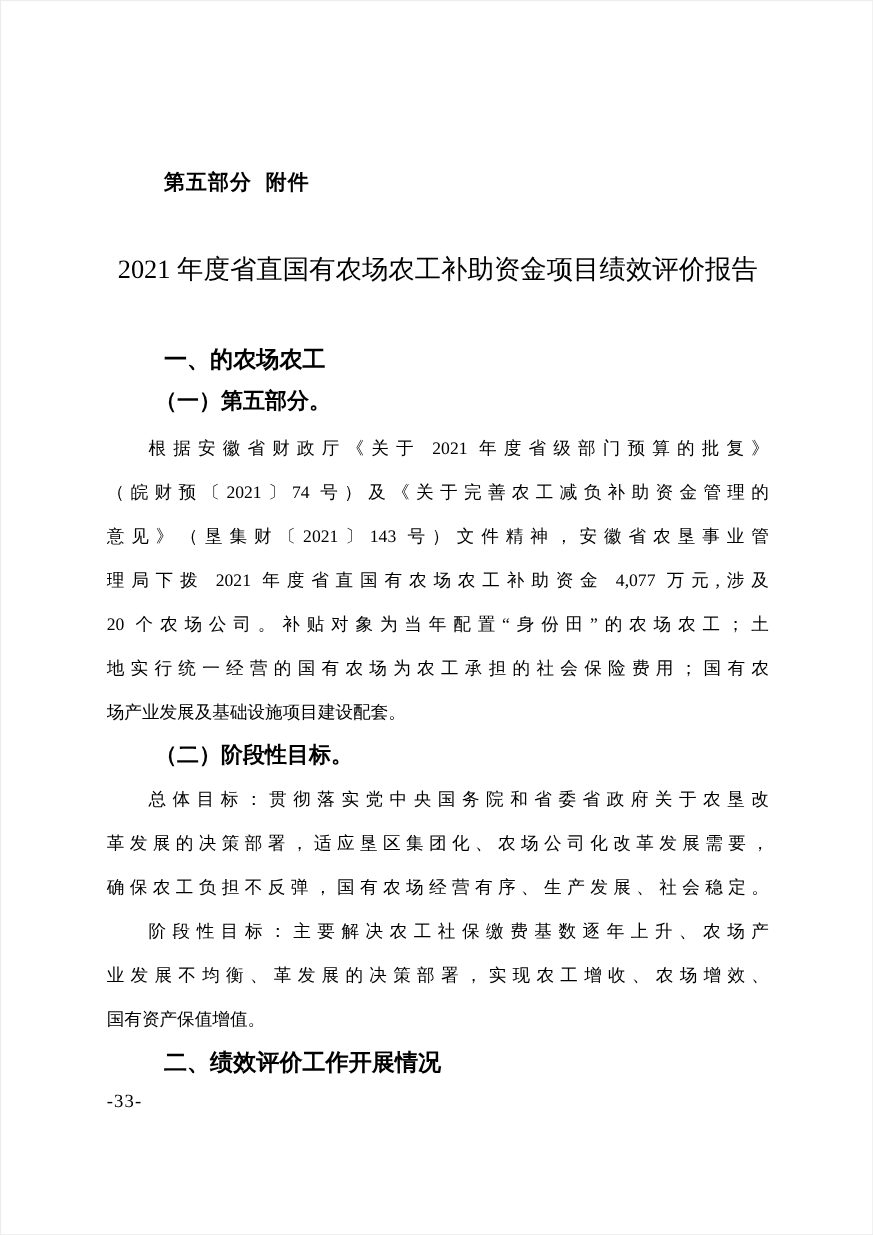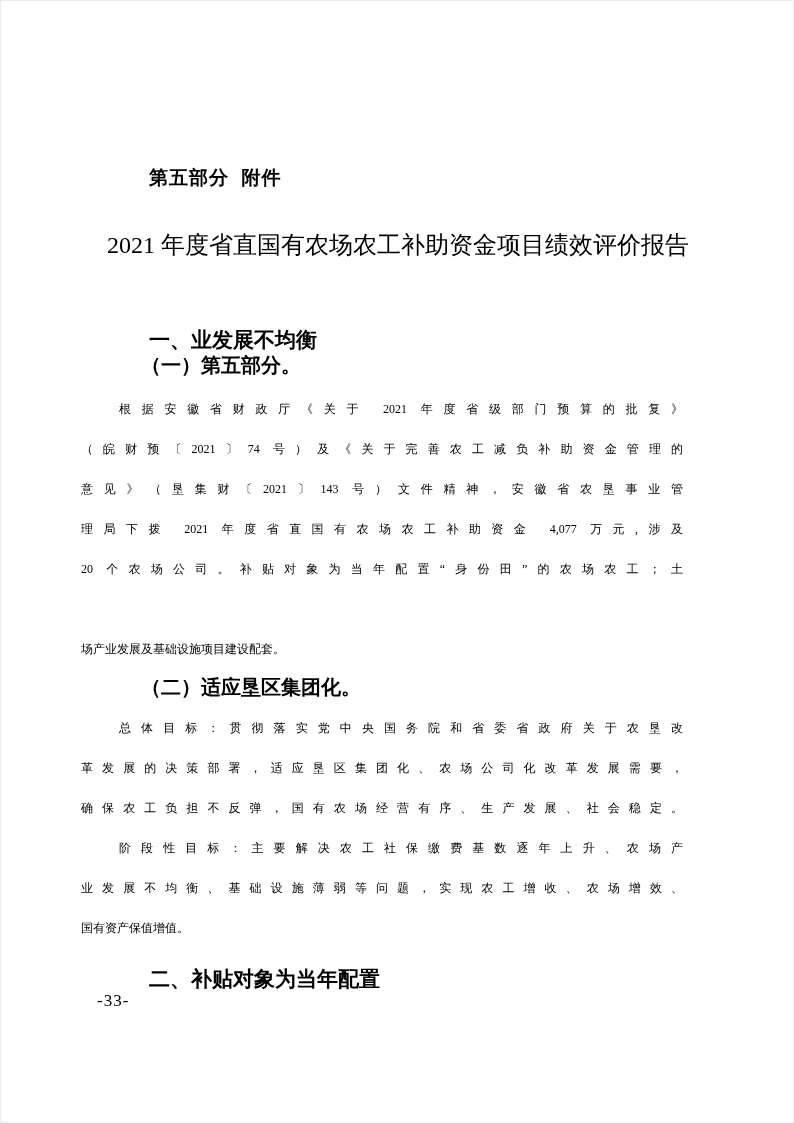--- a/index.html
+++ b/index.html
@@ -8,21 +8,21 @@
     width: 794px;
     height: 1123px;
     background: #ffffff;
     color: #000000;
     font-family: "Liberation Serif", "DejaVu Serif", serif;
     overflow: hidden;
     box-sizing: border-box;
     border: 1px solid #ececec;
   }
   .abs { position: absolute; }
-  .sans { font-family: "Liberation Sans", "DejaVu Sans", sans-serif; margin-top: 12px; }
+  .sans { font-family: "Liberation Sans", "DejaVu Sans", sans-serif; }
 
   .section-label {
     left: 148px;
     top: 152px;
     font-size: 19px;
     font-weight: 600;
     letter-spacing: 1px;
     white-space: pre;
   }
   .doc-title {
@@ -45,25 +45,25 @@
   .h-serif {
     left: 140px;
     font-size: 20px;
     font-weight: bold;
     height: 30px;
     line-height: 30px;
     white-space: nowrap;
   }
   .line {
     position: absolute;
-    left: 80px;
+    left: 96px;
     width: 602px;
     height: 40px;
     line-height: 40px;
-    font-size: 12px;
+    font-size: 16px;
     overflow: hidden;
   }
   .just {
     text-align: justify;
     text-align-last: justify;
     text-justify: inter-character;
   }
   .indent { padding-left: 38px; width: 564px; }
   .page-number {
     left: 96px;
@@ -75,38 +75,39 @@
 </style>
 </head>
 <body>
 
 <div class="page">
 
   <div class="abs sans section-label">第五部分  附件</div>
 
   <div class="abs doc-title">2021 年度省直国有农场农工补助资金项目绩效评价报告</div>
 
-  <div class="abs sans h-sans" style="top:312px">一、业发展不均衡</div>
+  <div class="abs sans h-sans" style="top:312px">一、的农场农工</div>
 
   <div class="abs h-serif" style="top:349px">（一）第五部分。</div>
 
   <div class="line indent just" style="top:388px">根据安徽省财政厅《关于 2021 年度省级部门预算的批复》</div>
   <div class="line just" style="top:428px">（皖财预〔2021〕74 号）及《关于完善农工减负补助资金管理的</div>
   <div class="line just" style="top:468px">意见》（垦集财〔2021〕143 号）文件精神，安徽省农垦事业管</div>
   <div class="line just" style="top:508px">理局下拨 2021 年度省直国有农场农工补助资金 4,077 万元,涉及</div>
   <div class="line just" style="top:548px">20 个农场公司。补贴对象为当年配置“身份田”的农场农工；土</div>
+  <div class="line just" style="top:588px">地实行统一经营的国有农场为农工承担的社会保险费用；国有农</div>
   <div class="line" style="top:628px">场产业发展及基础设施项目建设配套。</div>
 
-  <div class="abs h-serif" style="top:671px">（二）适应垦区集团化。</div>
+  <div class="abs h-serif" style="top:671px">（二）阶段性目标。</div>
 
   <div class="line indent just" style="top:707px">总体目标：贯彻落实党中央国务院和省委省政府关于农垦改</div>
   <div class="line just" style="top:747px">革发展的决策部署，适应垦区集团化、农场公司化改革发展需要，</div>
   <div class="line just" style="top:787px">确保农工负担不反弹，国有农场经营有序、生产发展、社会稳定。</div>
 
   <div class="line indent just" style="top:827px">阶段性目标：主要解决农工社保缴费基数逐年上升、农场产</div>
-  <div class="line just" style="top:867px">业发展不均衡、基础设施薄弱等问题，实现农工增收、农场增效、</div>
+  <div class="line just" style="top:867px">业发展不均衡、革发展的决策部署，实现农工增收、农场增效、</div>
   <div class="line" style="top:907px">国有资产保值增值。</div>
 
-  <div class="abs sans h-sans" style="top:951px">二、补贴对象为当年配置</div>
+  <div class="abs sans h-sans" style="top:951px">二、绩效评价工作开展情况</div>
 
   <div class="abs page-number">-33-</div>
 
 </div>
 
 </body></html>

